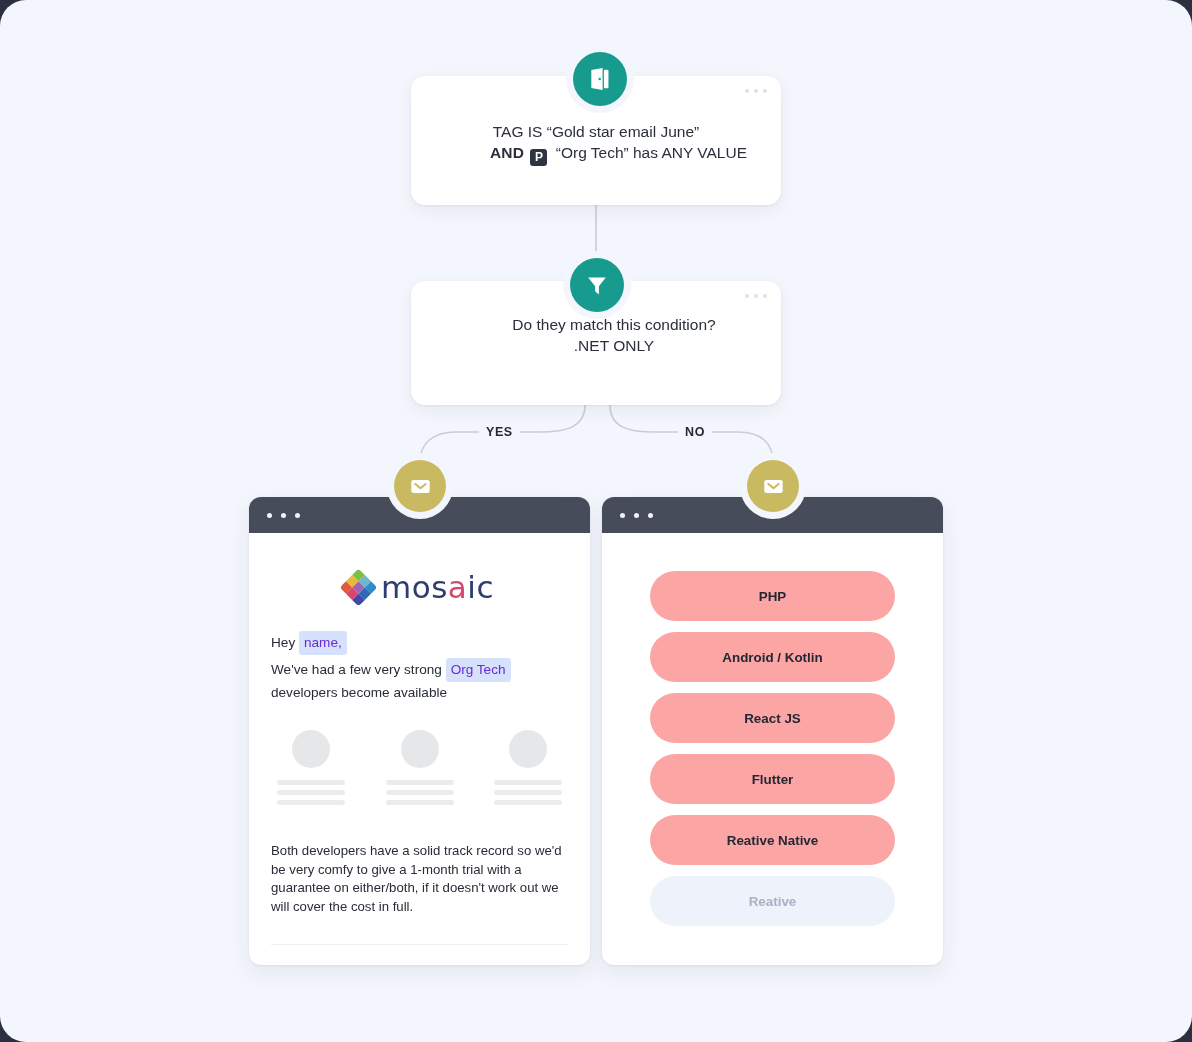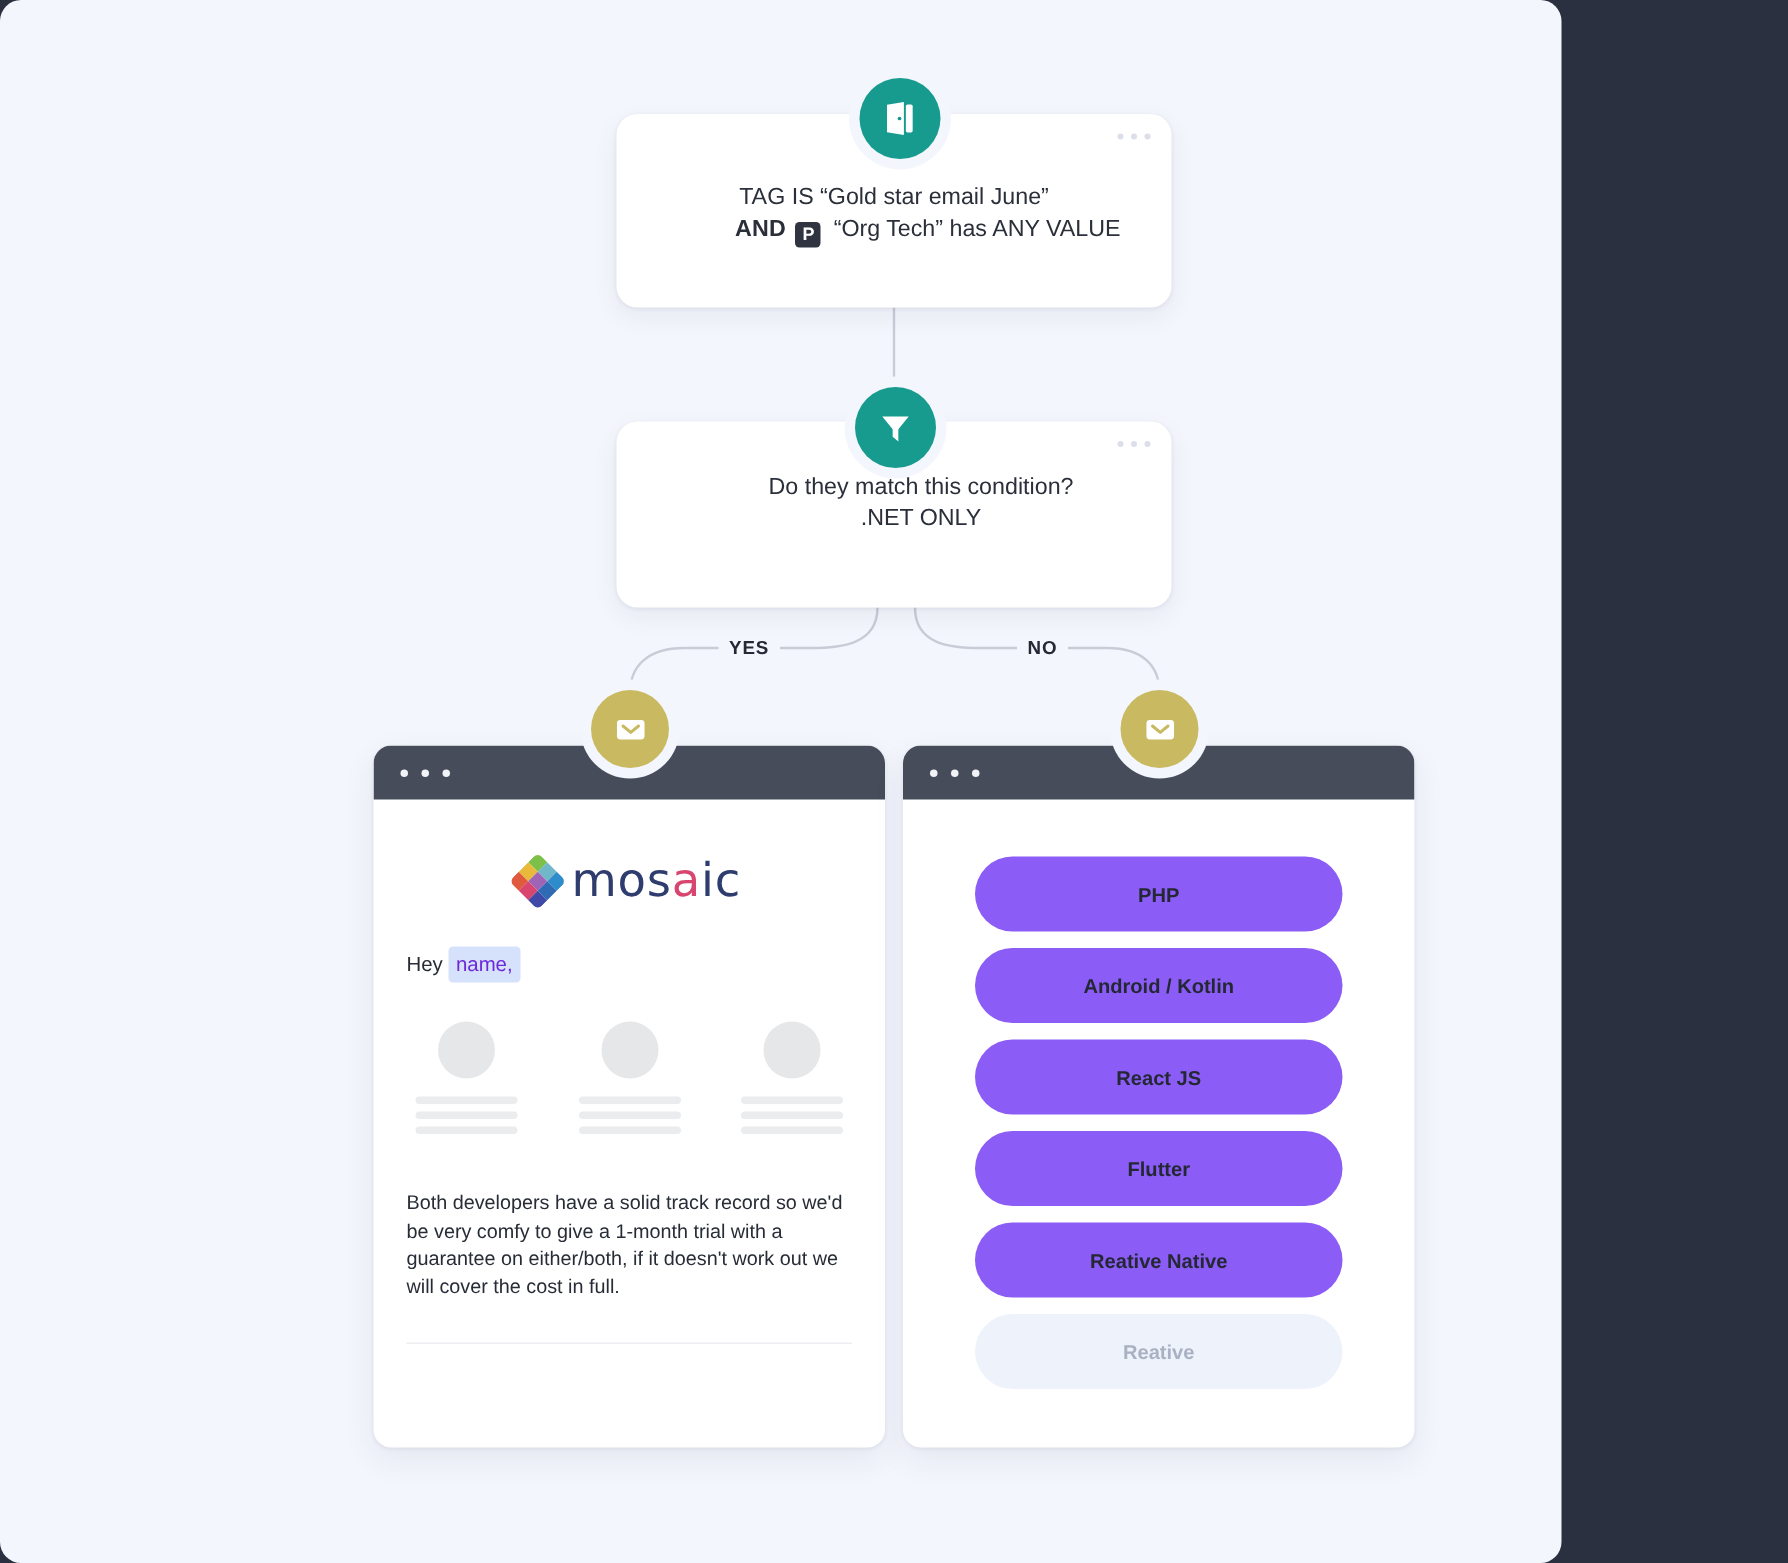--- a/index.html
+++ b/index.html
@@ -8,24 +8,24 @@
     width: 1192px;
     height: 1042px;
     background: #2b3040;
     font-family: "Liberation Sans", sans-serif;
     overflow: hidden;
   }
 
   #canvas {
     position: absolute;
     left: 0; top: 0;
-    width: 1041px;
+    width: 1192px;
     height: 1042px;
     background: #f4f6fd;
-    border-radius: 14px;
+    border-radius: 26px;
     overflow: hidden;
   }
 
   
   #wires {
     position: absolute;
     left: 0; top: 0;
     width: 1192px; height: 1042px;
     pointer-events: none;
   }
@@ -181,21 +181,21 @@
   .divider {
     height: 1px;
     background: #eceef2;
     margin: 28px 0 0 0;
   }
 
   
   .opts { padding: 38px 48px 30px 48px; }
   .opt {
     height: 50px;
-    background: #8b5cf6;
+    background: #fca5a5;
     border-radius: 25px;
     display: flex; align-items: center; justify-content: center;
     font-size: 13.4px;
     font-weight: 700;
     color: #232834;
     margin-bottom: 11px;
   }
   .opt.muted { background: #eef2fb; color: #aab1c2; }
 </style>
 </head>
@@ -275,20 +275,25 @@
             <span style="background:#3f49a8"></span>
         </div>
         <div class="logo-word"><em>mos</em><em style="color:#d8456e">a</em><em>ic</em></div>
       </div>
 
       <div class="mail-body" style="margin-top:26px;">
         <div class="mail-line">
           <span>Hey</span>
           <span class="chip">name,</span>
         </div>
+        <div class="mail-line">
+          <span>We've had a few very strong</span>
+          <span class="chip">Org Tech</span>
+          <span>developers become available</span>
+        </div>
 
         <div class="avatars">
           <div class="av-col">
             <div class="av-circ"></div>
             <div class="av-bar"></div>
             <div class="av-bar"></div>
             <div class="av-bar"></div>
           </div>
           <div class="av-col">
             <div class="av-circ"></div>

